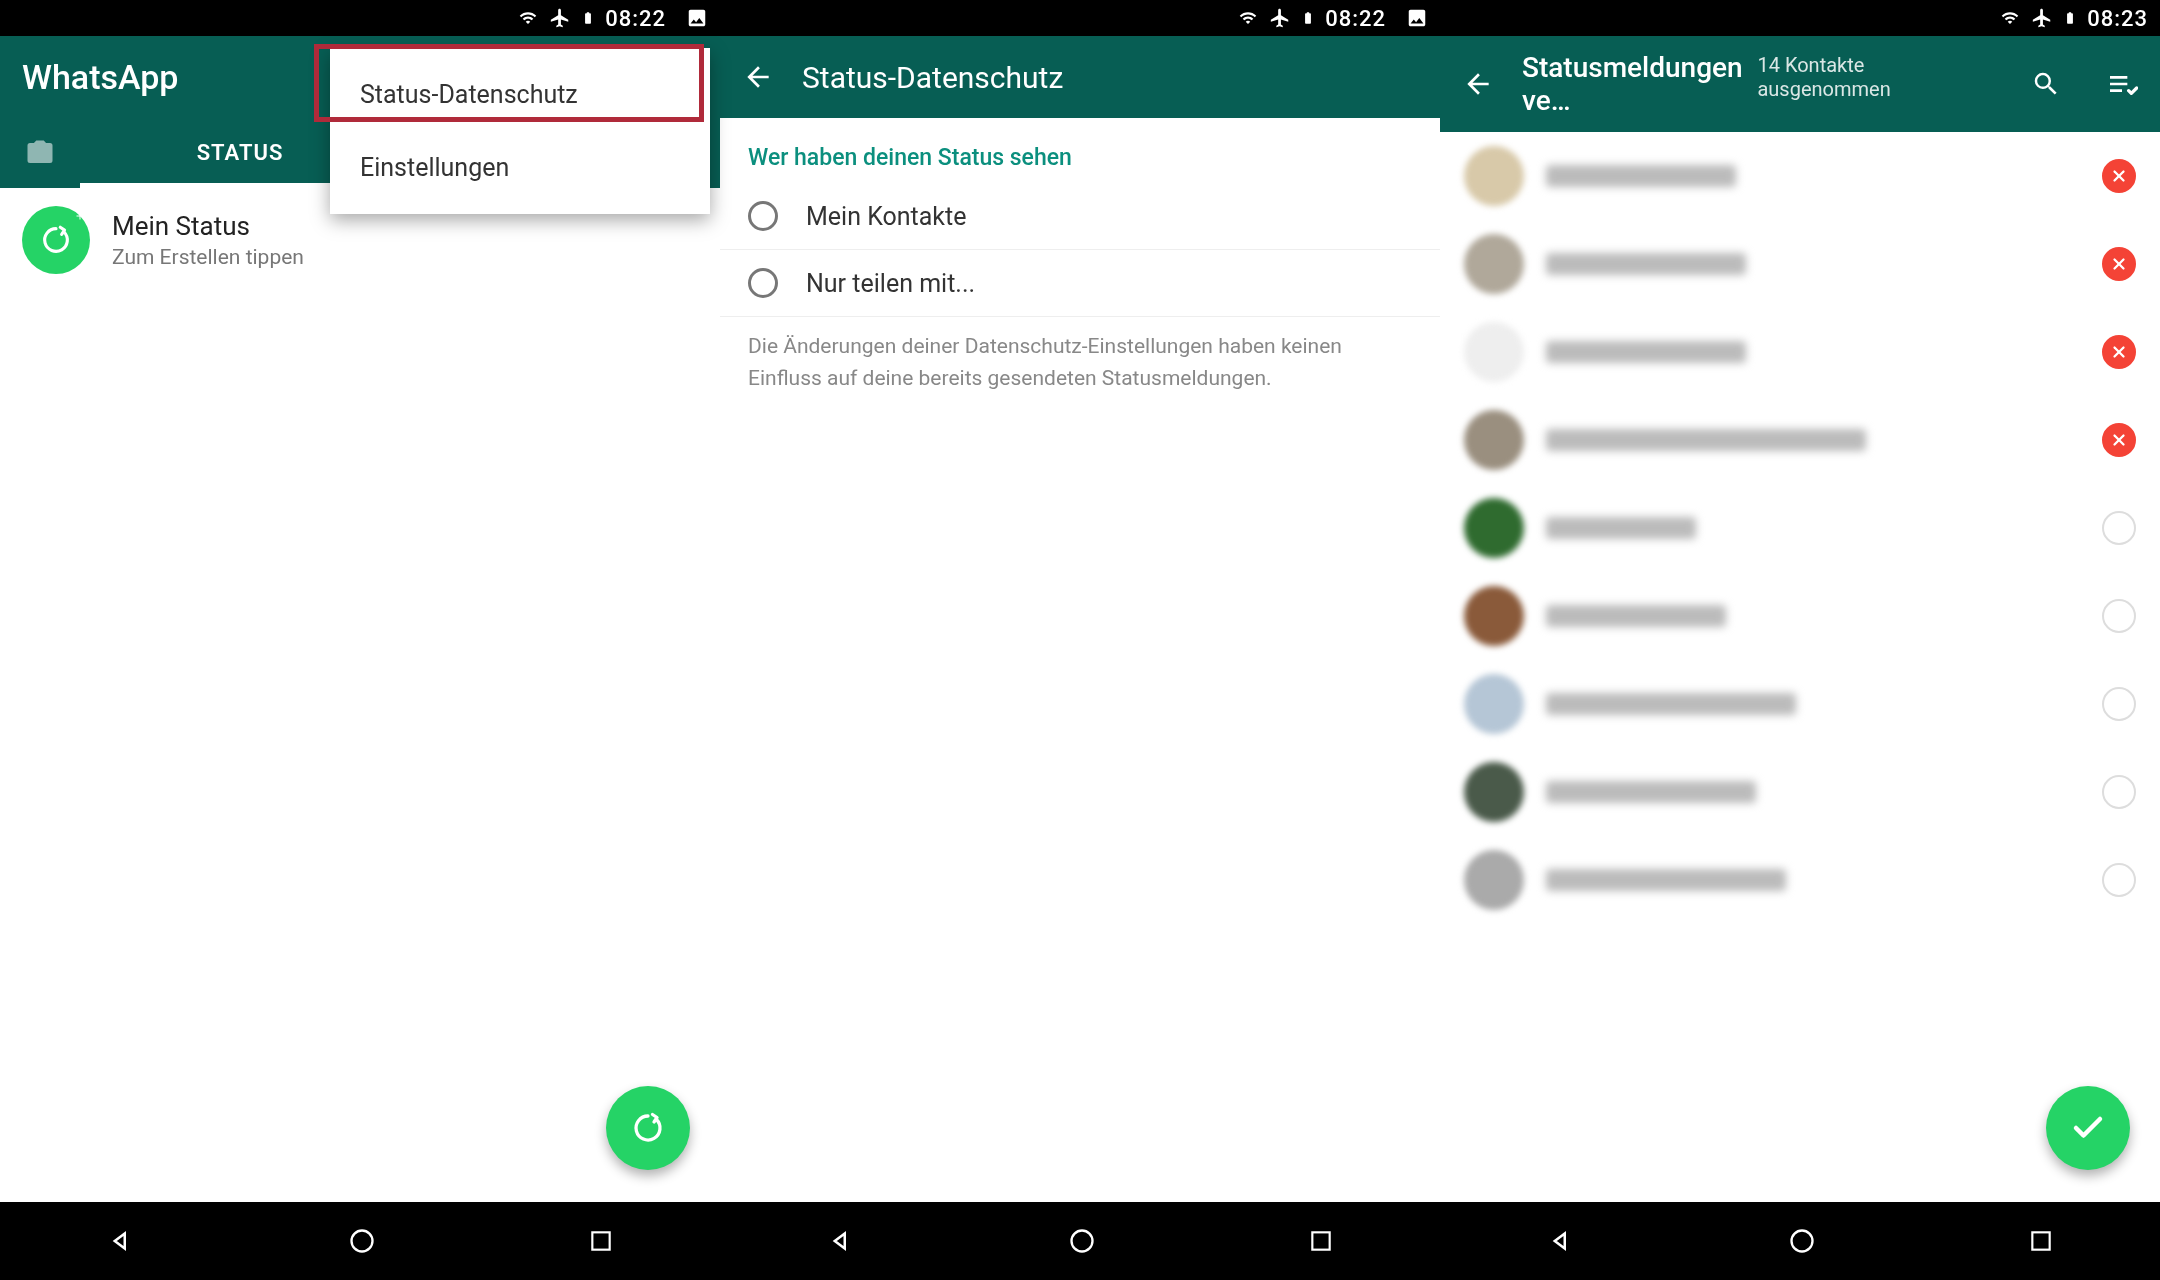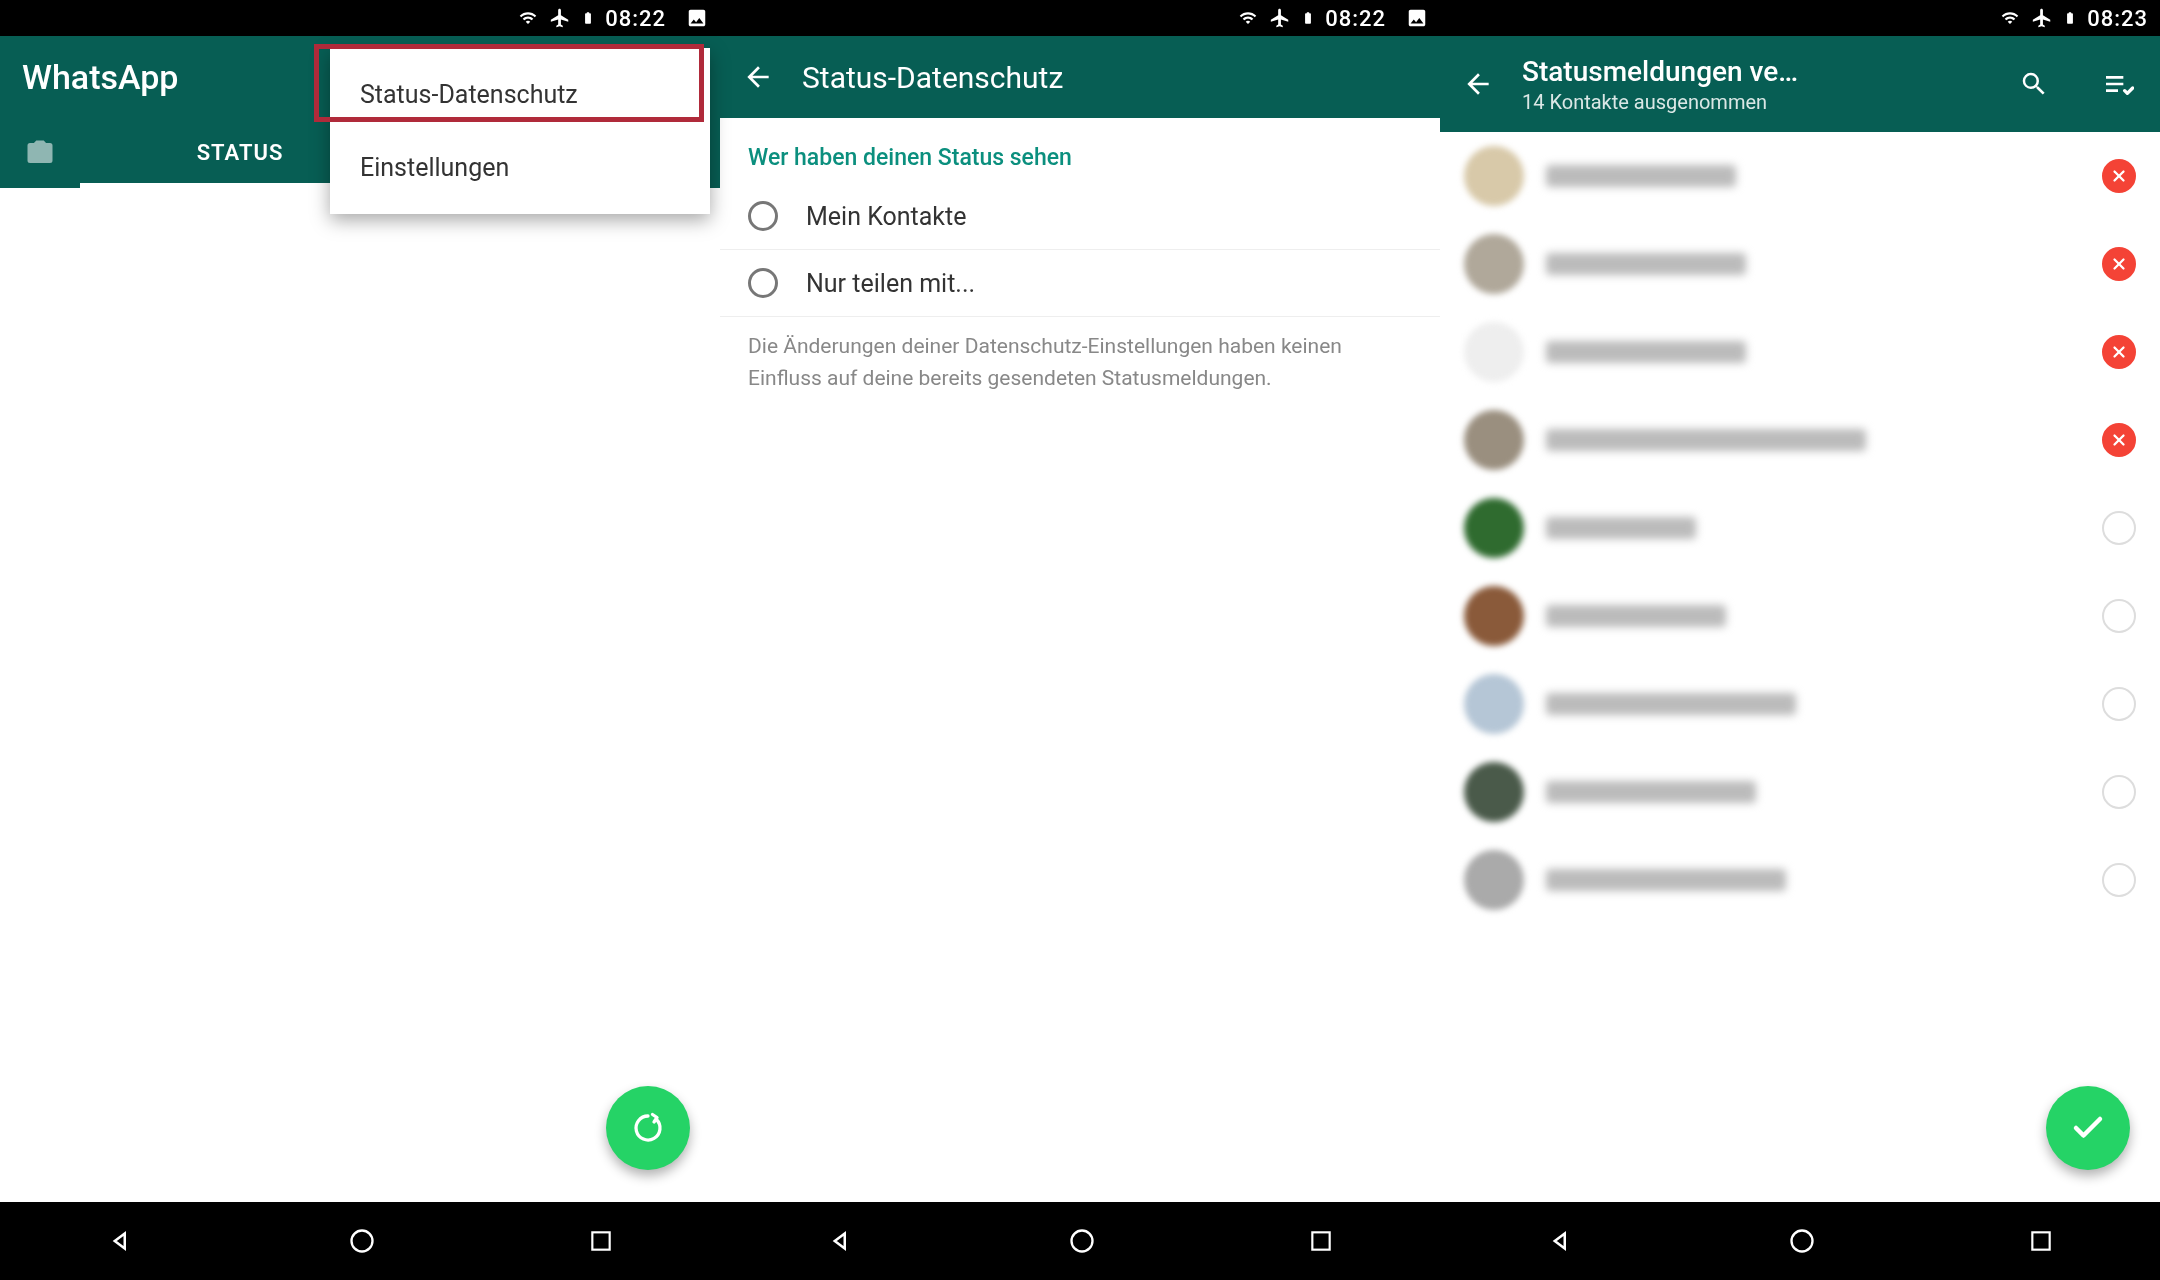--- a/index.html
+++ b/index.html
@@ -40,21 +40,21 @@
     min-height: 82px;
     display: flex;
     align-items: center;
     padding: 0 22px;
     gap: 28px;
   }
   .toolbar.tall { min-height: 96px; padding-right: 14px; }
   .app-title { font-size: 34px; font-weight: 500; }
   .tb-title { font-size: 30px; font-weight: 400; }
   .tb-sub { font-size: 20px; opacity: 0.85; margin-top:2px;}
-  .tb-col { display:flex; flex-direction:column; }
+  .tb-col { display:flex; flex-direction:row; }
   .tb-spacer { flex: 1; }
   .tb-action { width: 56px; height:56px; display:flex; align-items:center; justify-content:center; }
   
   .tabs {
     background: #075E54;
     display: flex;
     align-items: center;
     height: 70px;
     color: rgba(255,255,255,0.55);
   }
@@ -194,20 +194,35 @@
   <div class="tabs">
     <div class="tab-cam">
       <svg width="30" height="30" viewBox="0 0 24 24" fill="rgba(255,255,255,0.55)">
           <path d="M12 15.2A3.2 3.2 0 1 0 12 8.8a3.2 3.2 0 0 0 0 6.4zM9 2L7.17 4H4a2 2 0 0 0-2 2v12a2 2 0 0 0 2 2h16a2 2 0 0 0 2-2V6a2 2 0 0 0-2-2h-3.17L15 2H9z"></path>
         </svg>
     </div>
     <div class="tab active">STATUS</div>
     <div class="tab">ANRUFE</div>
   </div>
 
+  <div class="status-row">
+    <div class="status-circle">
+      <svg width="34" height="34" viewBox="0 0 24 24" fill="none" stroke="#fff" stroke-width="2.2">
+          <path d="M12 4a8 8 0 1 0 5.66 2.34" stroke-linecap="round"></path>
+          <path d="M15 3l3 2-2 3" stroke-linecap="round" stroke-linejoin="round"></path>
+        </svg>
+      <svg style="position:absolute; right:4px; top:4px" width="12" height="12" viewBox="0 0 24 24" fill="#fff">
+          <path d="M19 13h-6v6h-2v-6H5v-2h6V5h2v6h6v2z"></path>
+        </svg>
+    </div>
+    <div>
+      <div class="row-title">Mein Status</div>
+      <div class="row-sub">Zum Erstellen tippen</div>
+    </div>
+  </div>
 
 
 
   <div class="dropdown">
     <div class="item">Status-Datenschutz</div>
     <div class="item">Einstellungen</div>
   </div>
   <div class="highlight-box" style="top:44px; right:16px; width:390px; height:78px;"></div>
 
   <div class="fab">

